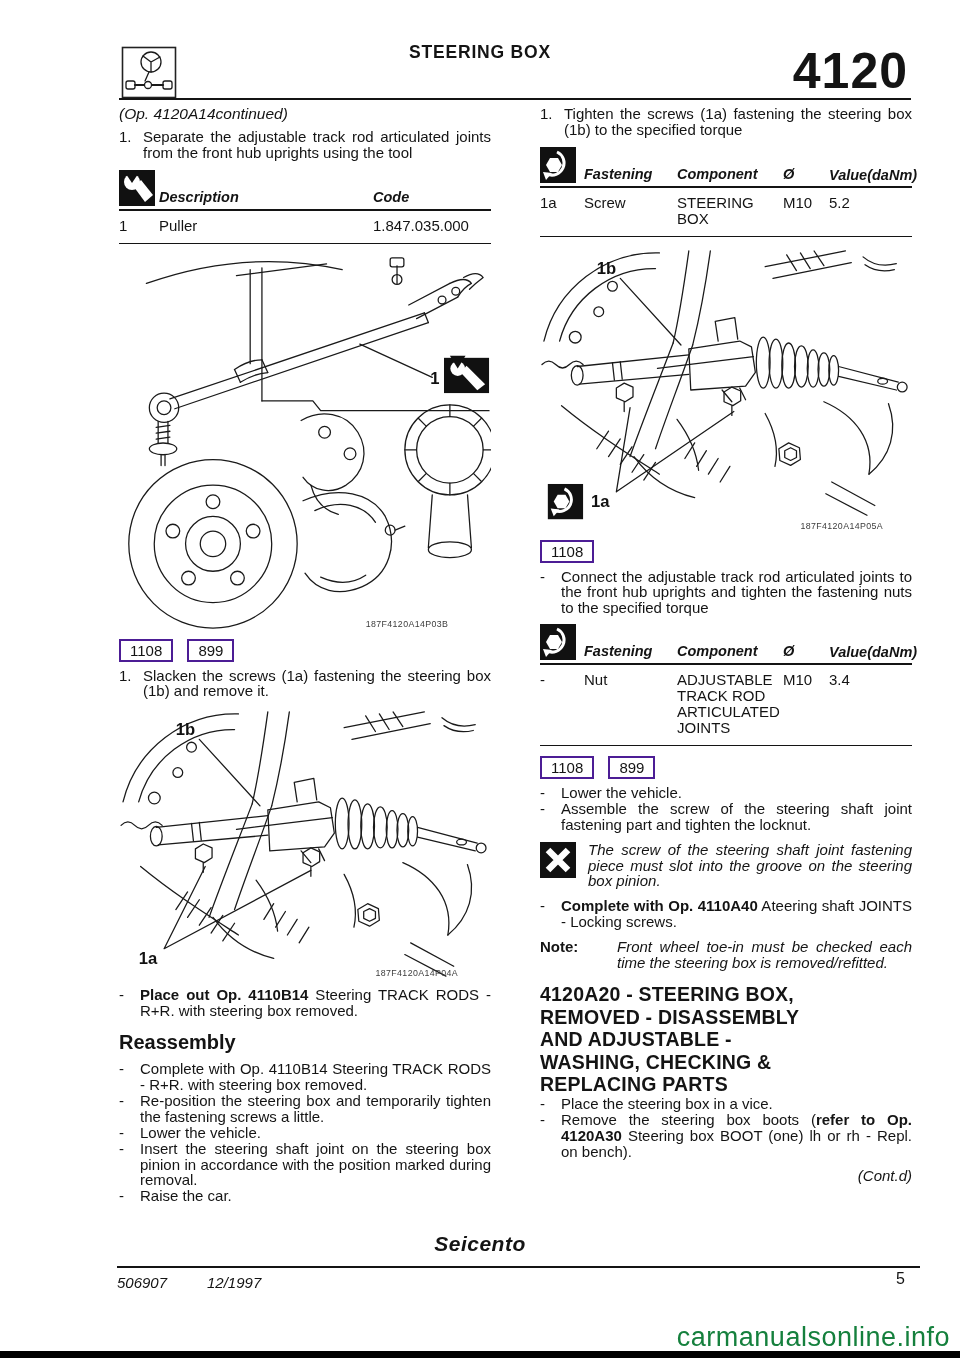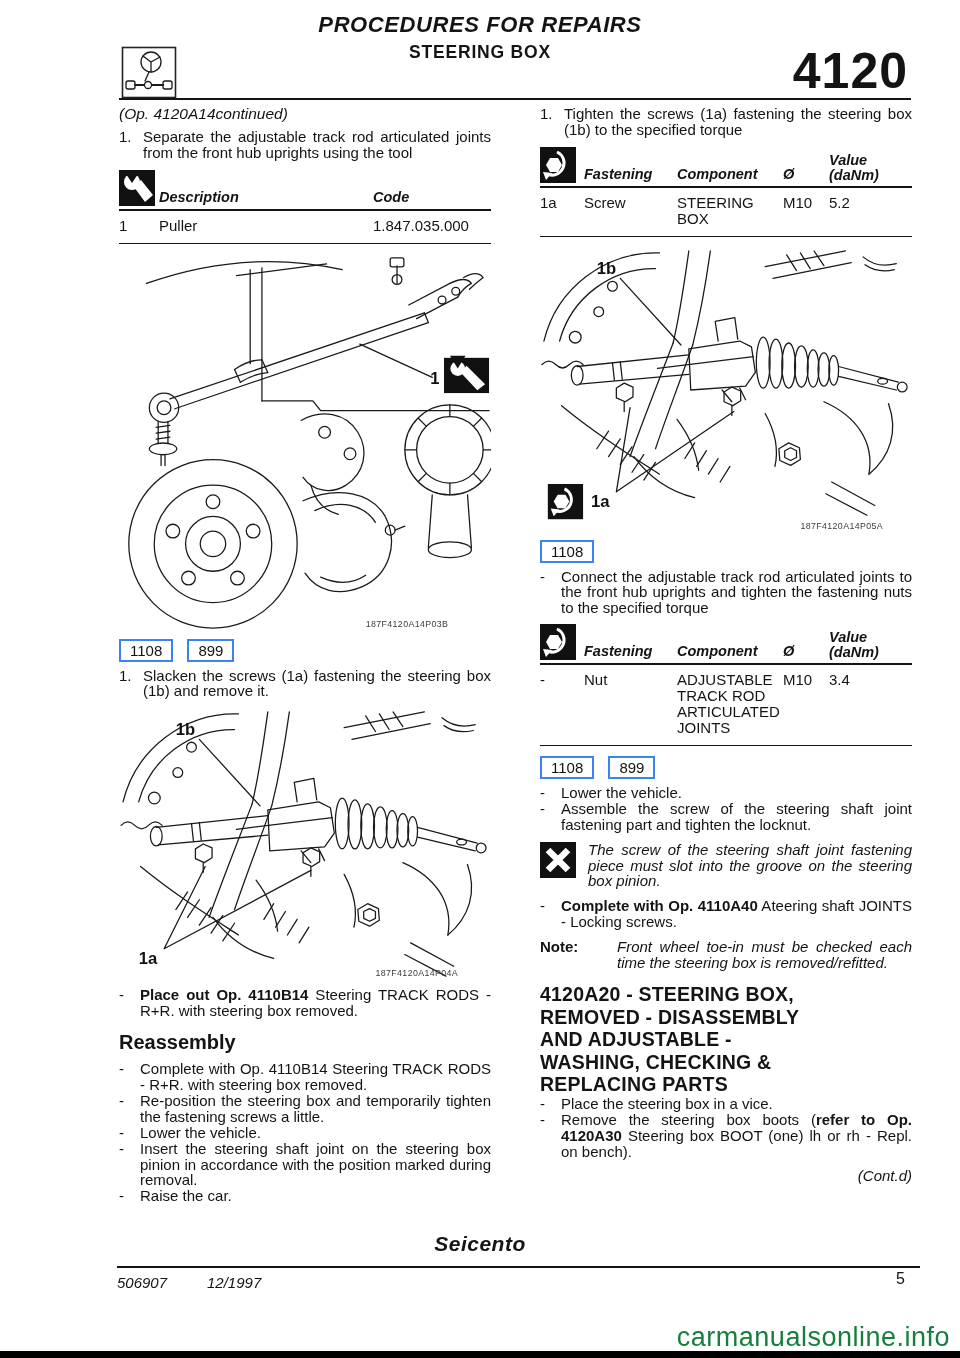--- a/index.html
+++ b/index.html
@@ -25,25 +25,25 @@
   .bullet .ptext{text-align:justify;}
   .bullets{margin-top:4px;}
   h2{font-size:20px;line-height:22px;margin:12px 0 8px;font-weight:bold;}
   
   .ttable{margin:6px 0 10px;}
   .thead{display:grid;align-items:end;border-bottom:2.6px solid #141414;padding-bottom:3px;}
   .trow{display:grid;padding:7px 0 9px;border-bottom:1.7px solid #141414;}
   .tool-grid{grid-template-columns:40px auto 118px;}
   .tq-grid{grid-template-columns:44px 93px 106px 46px 1fr;}
   .th{font-weight:bold;font-style:italic;font-size:14.5px;}
-  .thv{display:flex;flex-direction:column;line-height:15px;}
+  .thv{display:flex;flex-direction:row;line-height:15px;}
   .icon-box{width:36px;height:36px;display:inline-block;}
   
   .badges{margin:4px 0 5px;height:24px;}
-  .badge{display:inline-block;border:2px solid #3b82f6;padding:0 9px;font-size:15px;
+  .badge{display:inline-block;border:2px solid #4c1d95;padding:0 9px;font-size:15px;
          line-height:19px;margin-right:10px;}
   .figure{margin:2px 0 4px;}
   .figlabel{font:bold 17px "Liberation Sans",sans-serif;fill:#111;}
   .figcode{font:9px "Liberation Sans",sans-serif;fill:#3c3c3c;letter-spacing:.4px;}
   .warning{display:grid;grid-template-columns:48px 1fr;margin:9px 0;}
   .warning .wtext{font-style:italic;text-align:justify;}
   .noterow{display:grid;grid-template-columns:77px 1fr;margin:9px 0 6px;}
   .noterow .ntext{font-style:italic;text-align:justify;}
   .sec-heading{font-size:19.5px;line-height:22.6px;font-weight:bold;margin-top:12px;letter-spacing:.2px;}
   .sec-heading span{display:block;}
@@ -58,21 +58,20 @@
   .watermark{position:absolute;top:1322px;right:10px;font-size:27px;color:#15803d;
              letter-spacing:.5px;text-decoration:none;}
   .bottom-bar{position:absolute;bottom:0;left:0;width:100%;height:7px;background:#000;}
   .art{stroke:#1a1a1a;stroke-width:1.3;fill:none;stroke-linecap:round;stroke-linejoin:round;}
 </style>
 </head>
 <body>
 
 <div class="page">
 
-  <div class="hdr-title">PROCEDURES FOR REPAIRS</div>
   <div class="hdr-sub">STEERING BOX</div>
   <div class="hdr-code">4120</div>
   <span class="hdr-icon">
     <svg width="56" height="54" viewBox="0 0 56 54">
       <rect x="1.5" y="1.5" width="53" height="50" fill="none" stroke="#222" stroke-width="1.6"></rect>
       <g class="art">
         <circle cx="30" cy="16" r="10"></circle>
         <path d="M 30 16 L 22 10 M 30 16 L 39 11 M 30 16 L 30 26"></path>
         <path d="M 28 26 L 24 35"></path>
         <rect x="5" y="35" width="9" height="8" rx="2"></rect>

